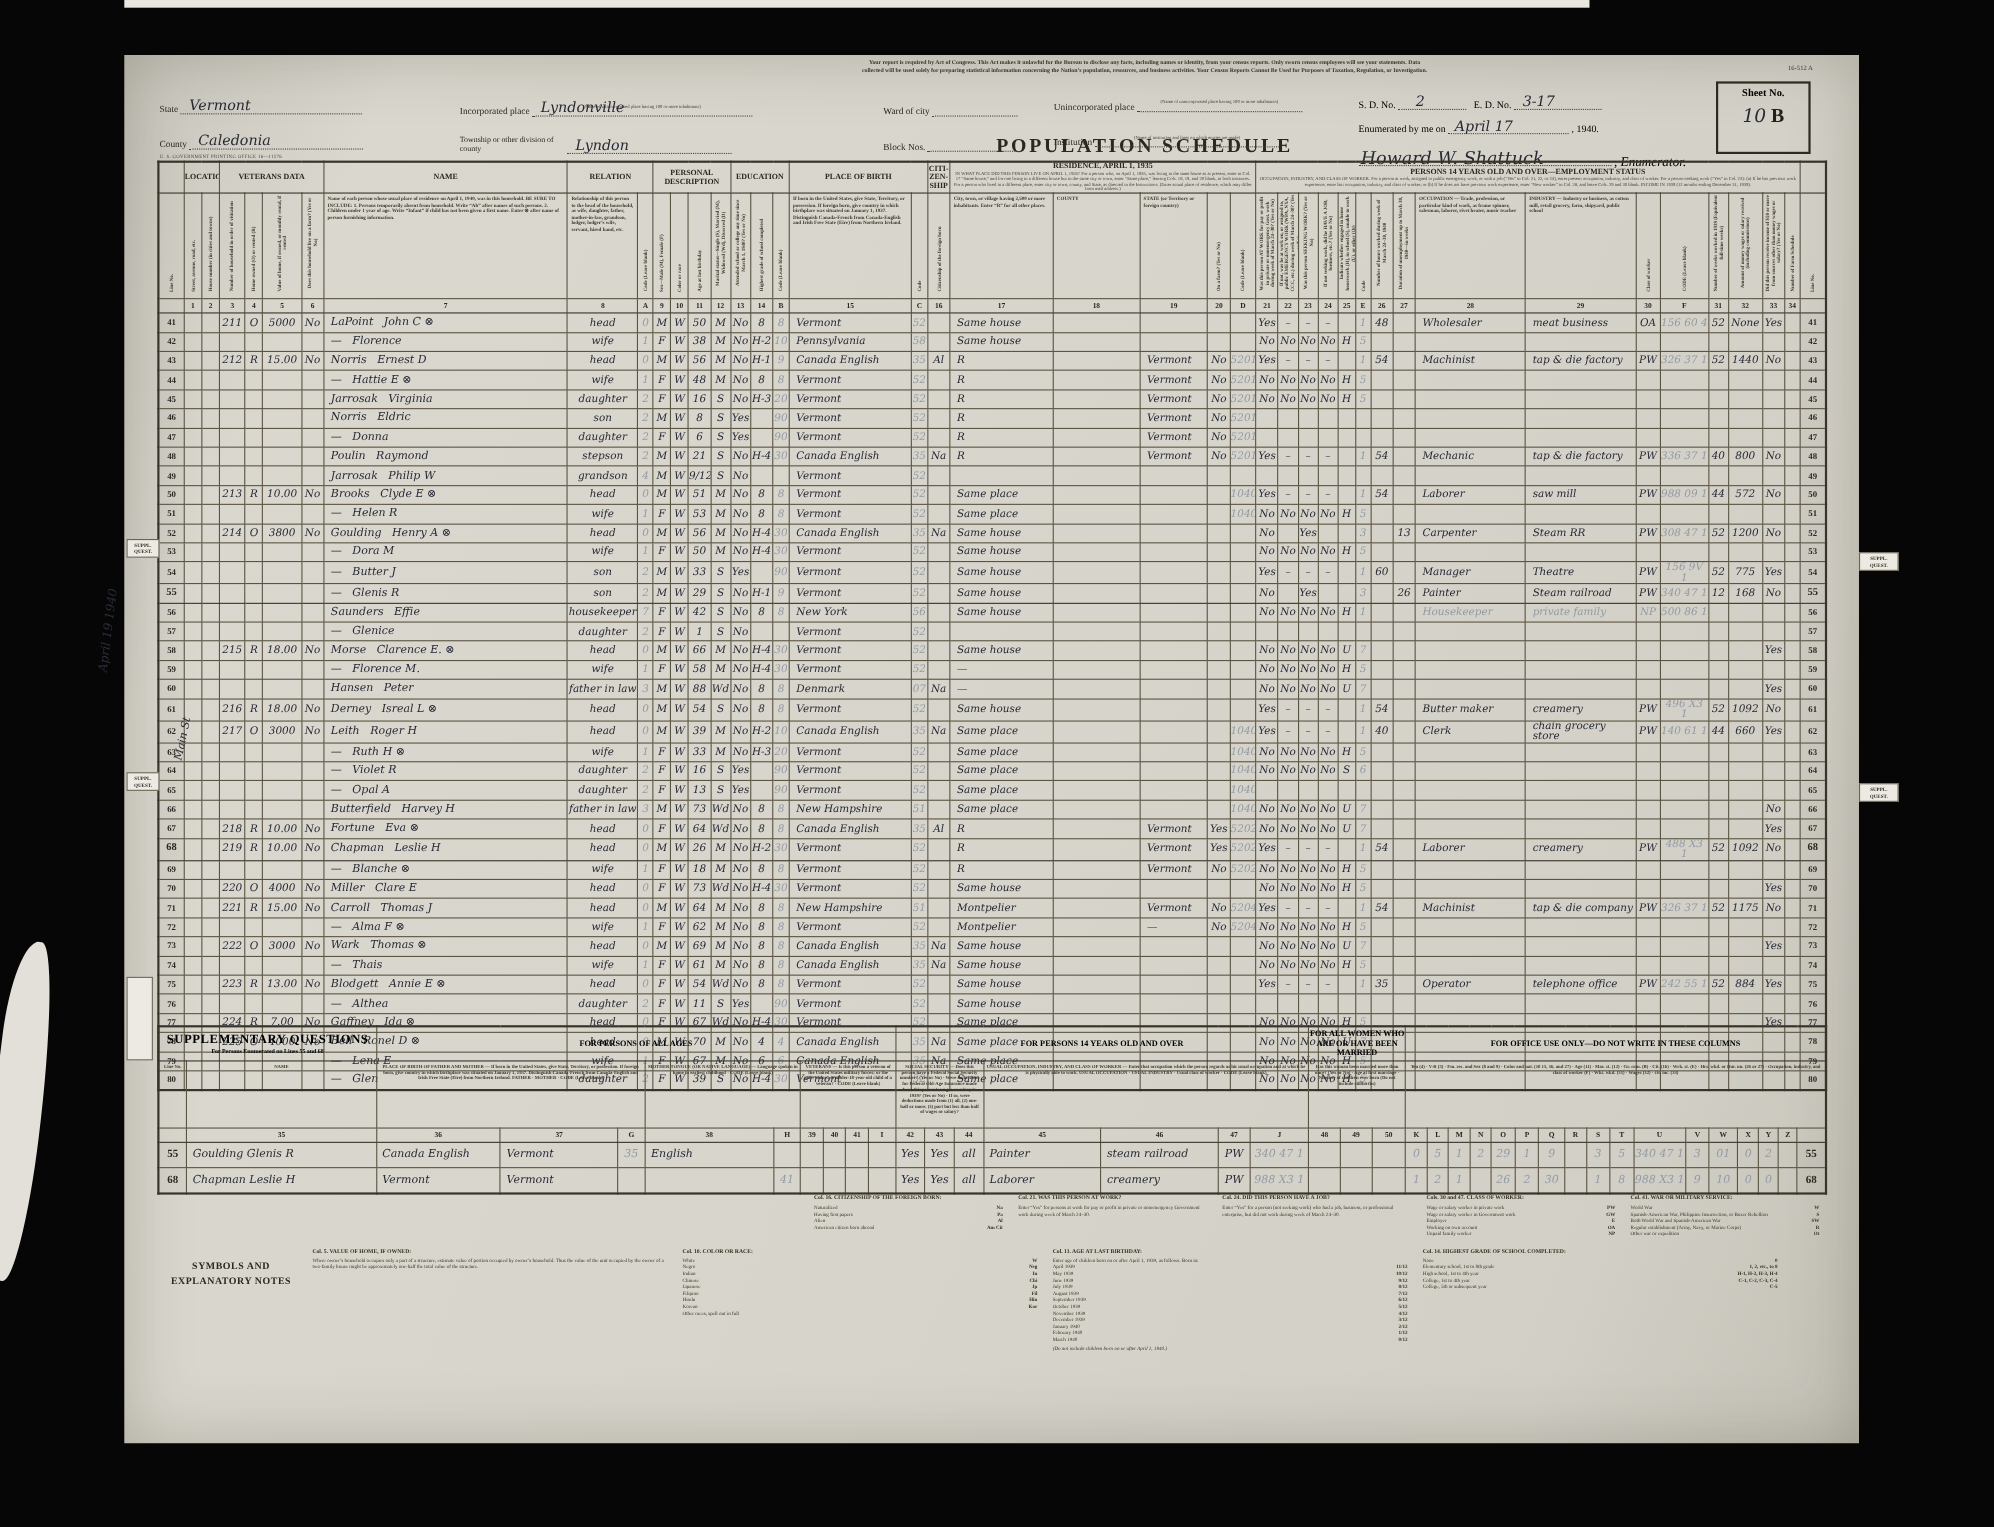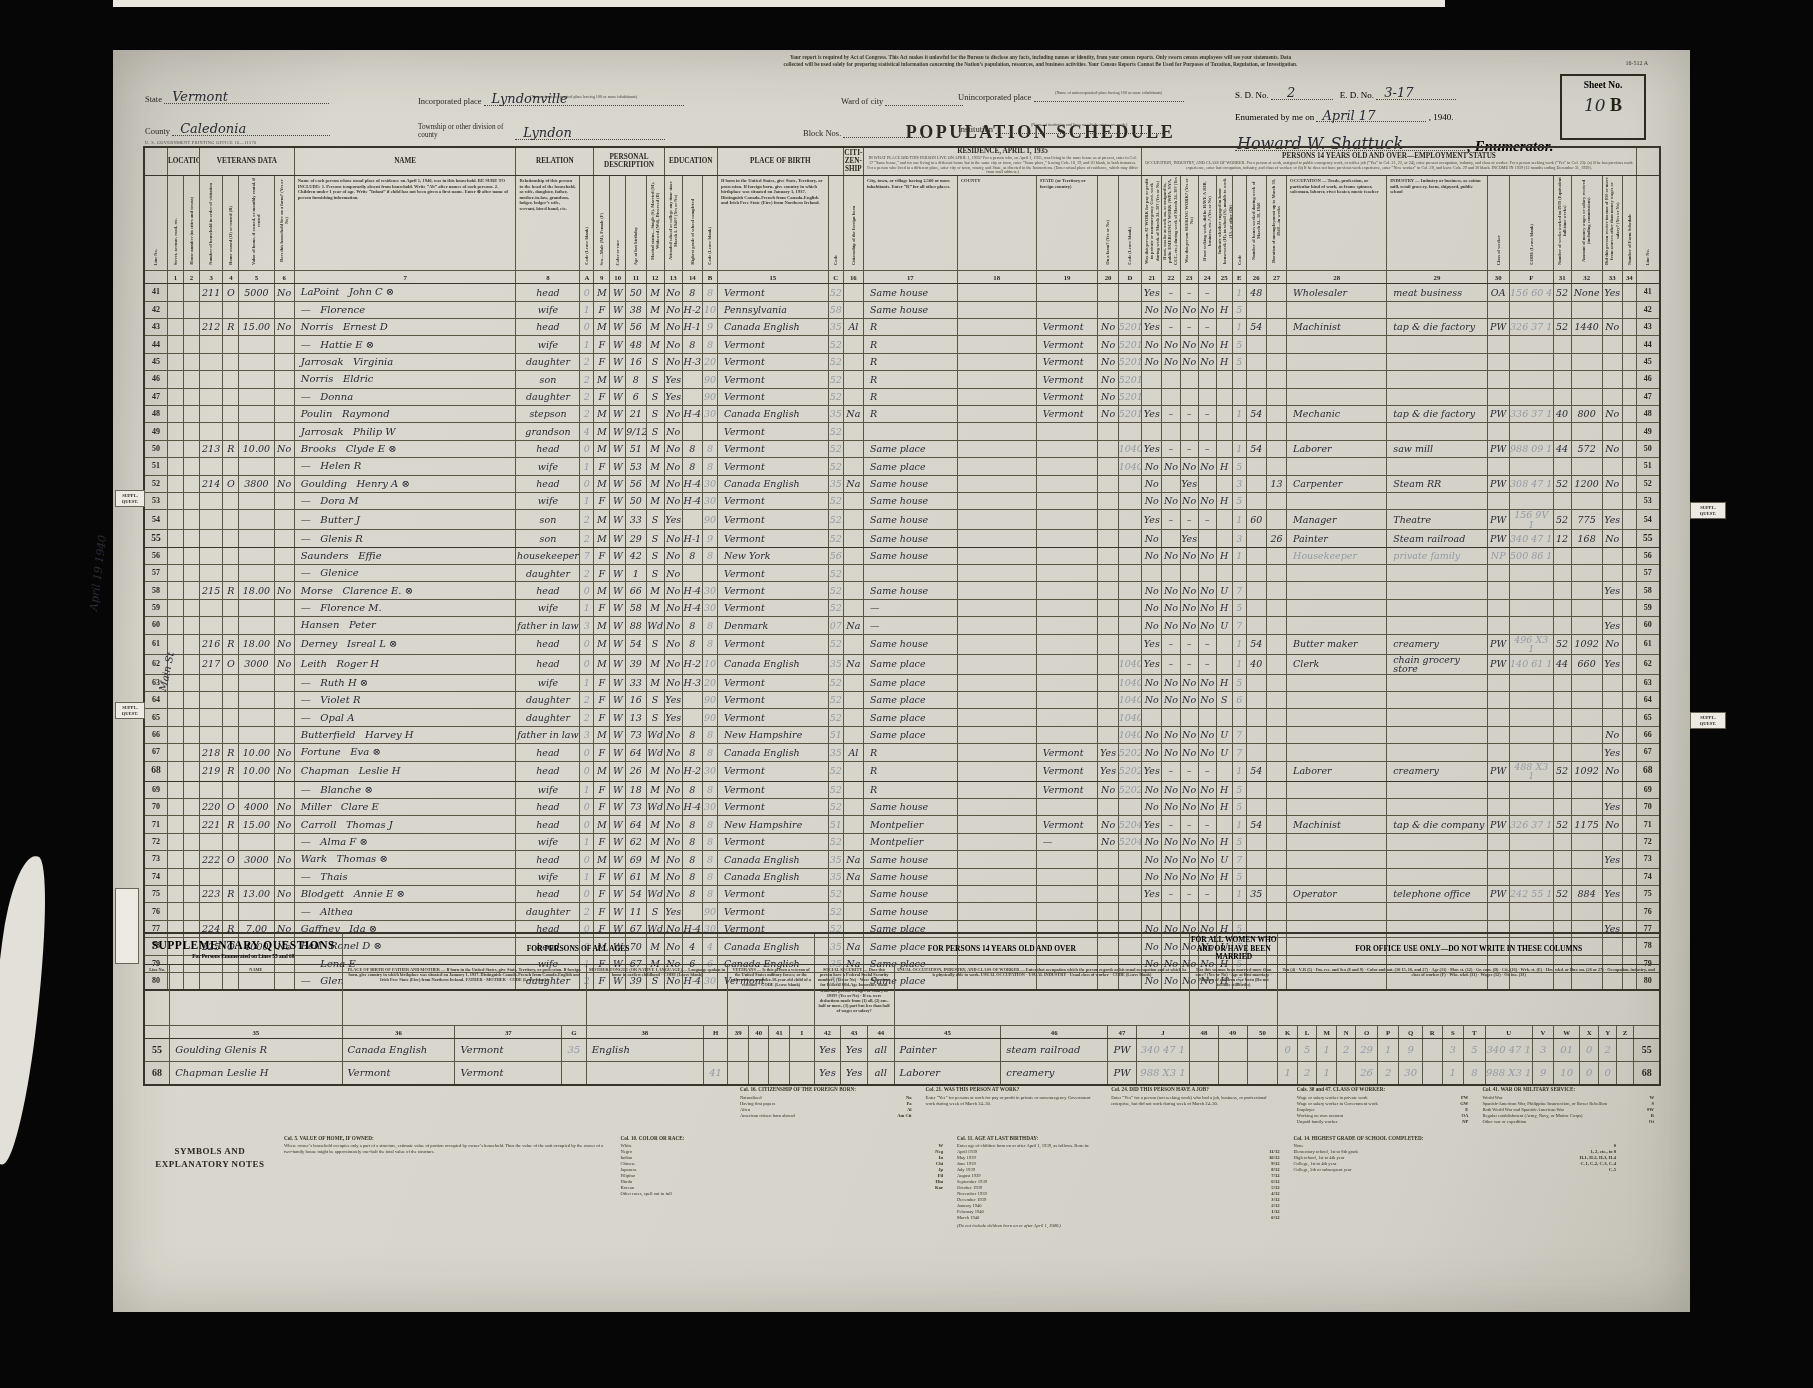--- a/index.html
+++ b/index.html
@@ -146,21 +146,21 @@
 
     <div class="fld" style="left:305px;top:44px;">
       <span>Incorporated place</span>
       <span class="dots" style="width:200px;"><i class="hw">Lyndonville</i>
         <span class="cap">(Name of unincorporated place having 100 or more inhabitants)</span></span>
     </div>
     <div class="fld" style="left:305px;top:74px;width:330px;white-space:normal;">
       <span style="display:inline-block;width:95px;font-size:7.2px;line-height:1.1;vertical-align:bottom;">Township or other division of county</span>
       <span class="dots" style="width:150px;"><i class="hw">Lyndon</i></span>
     </div>
-    <div class="fld" style="left:728px;top:44px;text-align:right;">
+    <div class="fld" style="left:690px;top:44px;text-align:right;">
       <span>Ward of city</span>
       <span class="dots" style="width:78px;"></span>
     </div>
     <div class="fld" style="left:845px;top:40px;">
       <span>Unincorporated place</span>
       <span class="dots" style="width:150px;"><span class="cap">(Name of unincorporated place having 100 or more inhabitants)</span></span>
     </div>
     <div class="fld" style="left:690px;top:76px;">
       <span>Block Nos.</span>
       <span class="dots" style="width:82px;"></span>
@@ -177,21 +177,21 @@
         &nbsp;&nbsp;<span>E. D. No.</span>
         <span class="dots" style="display:inline-block;border-bottom:1.5px dotted #4a453a;width:80px;position:relative;height:11px;vertical-align:bottom;"><i class="hw" style="position:absolute;left:8px;bottom:-1px;font-size:13px;">3-17</i></span>
       </div>
       <div class="rline">
         <span>Enumerated by me on</span>
         <span class="dots" style="display:inline-block;border-bottom:1.5px dotted #4a453a;width:110px;position:relative;height:11px;vertical-align:bottom;"><i class="hw" style="position:absolute;left:6px;bottom:-2px;font-size:13px;">April 17</i></span>
         <span>, 1940.</span>
       </div>
       <div class="rline">
         <span class="sig-underline" style="display:inline-block;width:230px;position:relative;height:18px;"><i class="hw sig" style="position:absolute;left:2px;bottom:-3px;">Howard W. Shattuck</i></span>
-        <i style="font-size:15px;font-weight:bold;">, Enumerator.</i>
+        <i style="font-size:12px;font-weight:normal;">, Enumerator.</i>
       </div>
     </div>
     <div class="sheetbox">
       <div class="sl">Sheet No.</div>
       <div class="sv"><i class="hw">10</i>
         <b>B</b></div>
     </div>
 
     <div id="main-table" class="tblwrap">
         <table class="sched-table">

